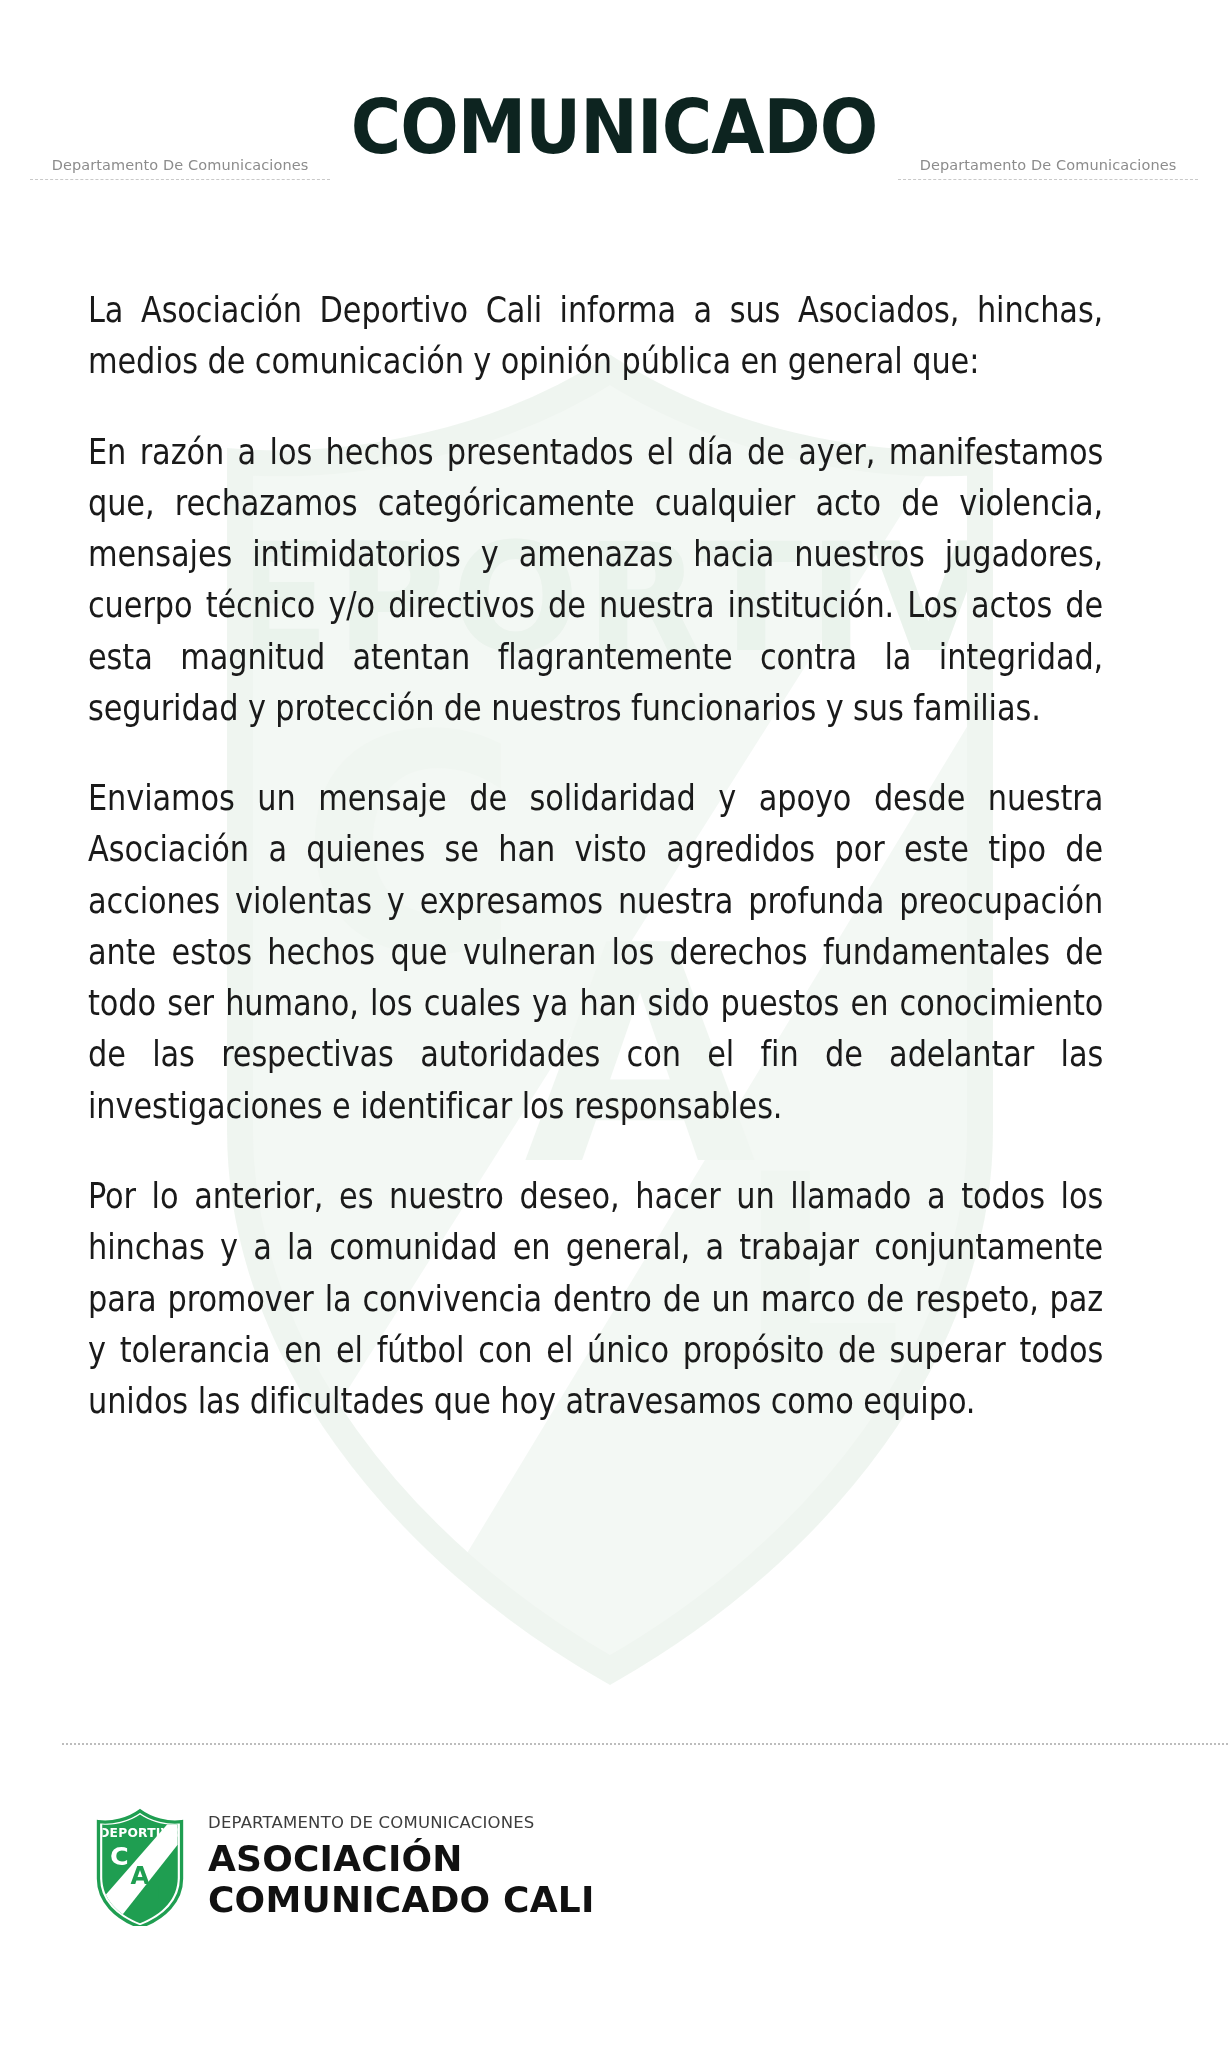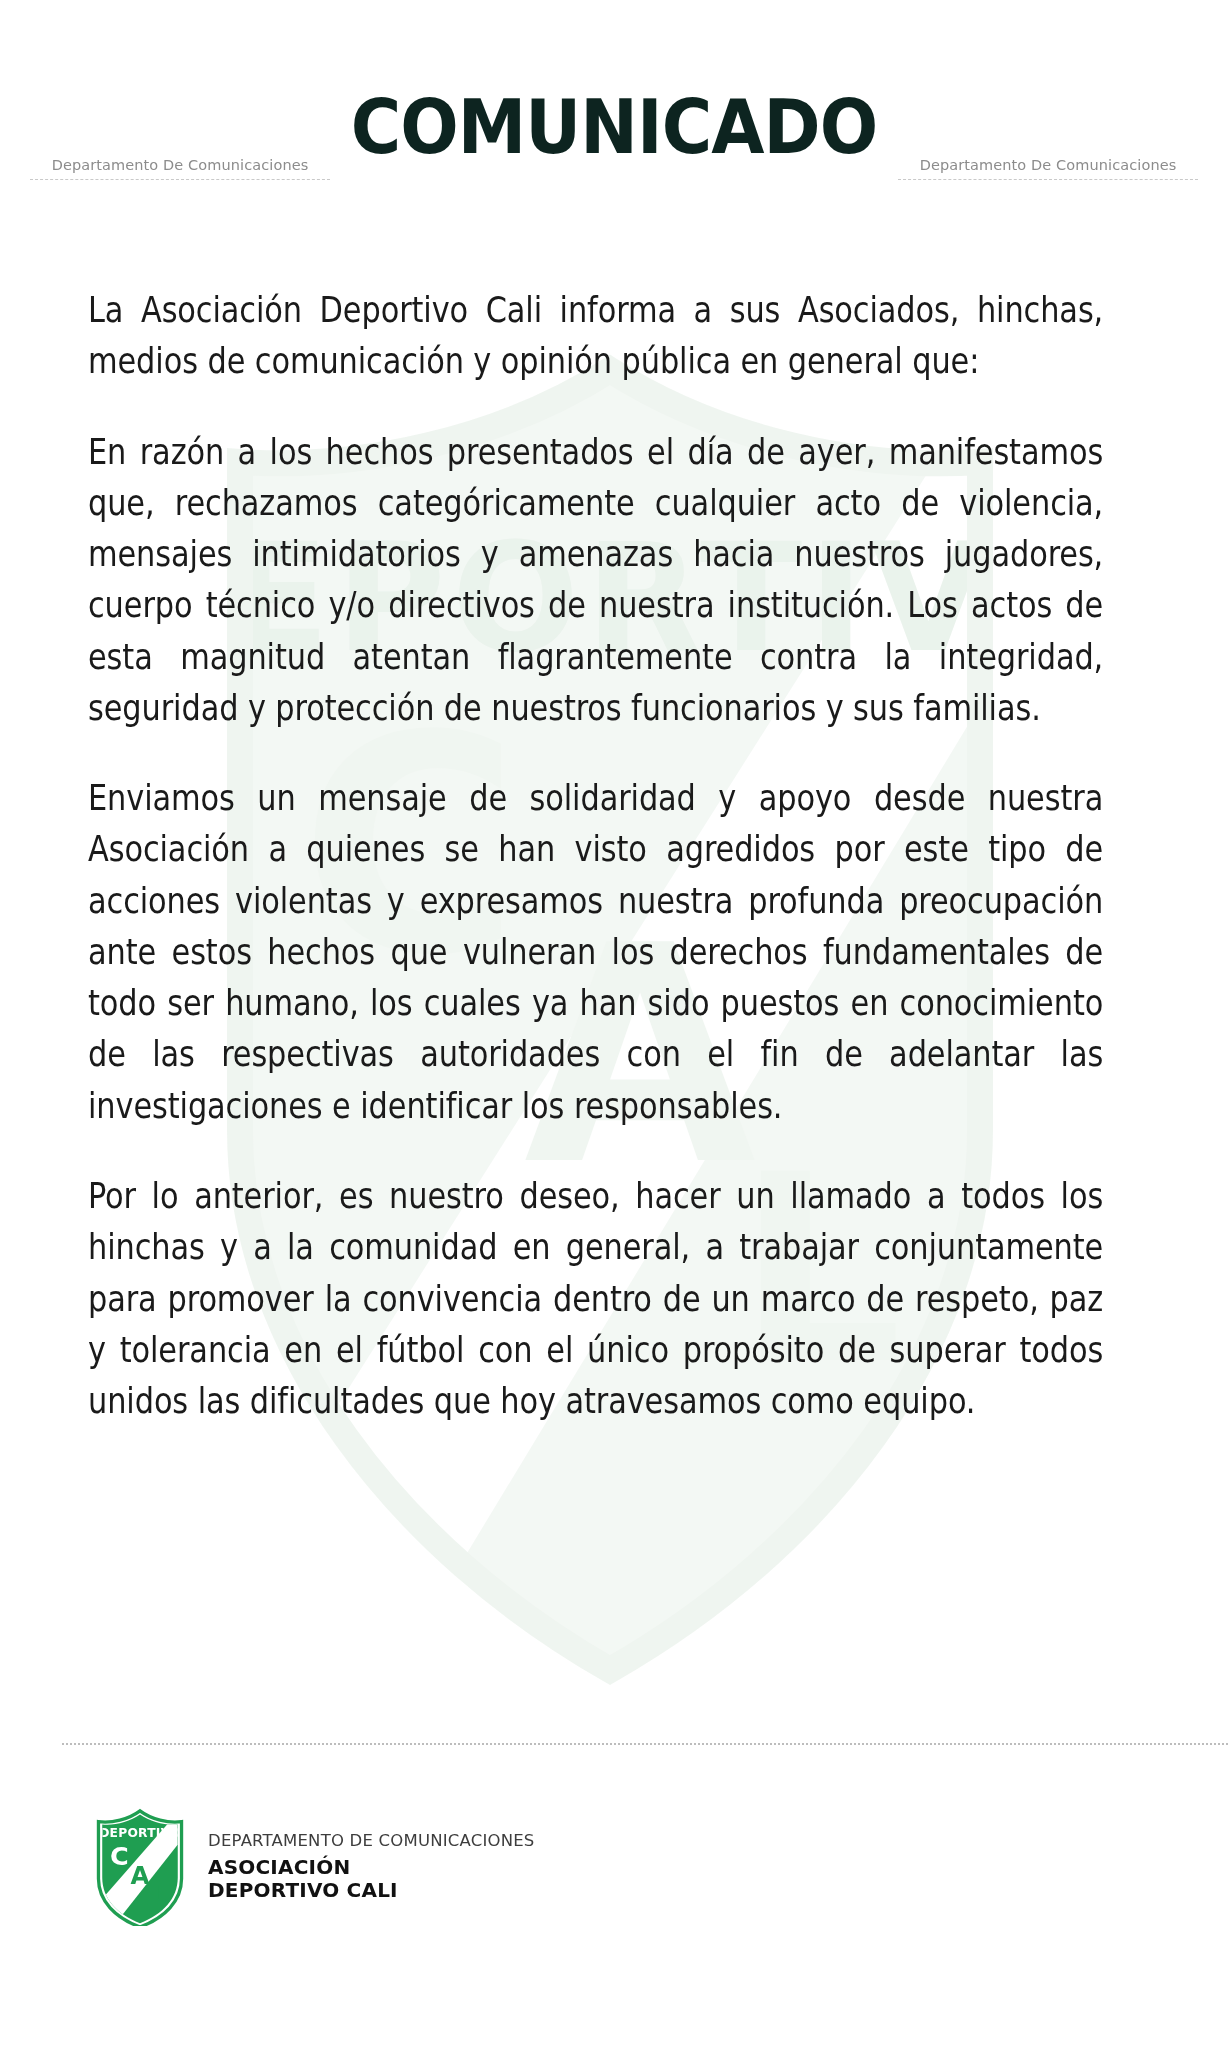--- a/index.html
+++ b/index.html
@@ -152,21 +152,21 @@
     font-size: 16.5px;
     color: #3d3d3d;
     letter-spacing: 0.2px;
     line-height: 1.2;
     margin-bottom: 5px;
     white-space: nowrap;
   }
   .footer-name {
     font-family: "DejaVu Sans", sans-serif;
     font-weight: bold;
-    font-size: 20px;
+    font-size: 36px;
     color: #111111;
     line-height: 1.16;
     letter-spacing: 0.2px;
     white-space: nowrap;
   }
 </style>
 </head>
 <body>
 
 <div class="page">
@@ -240,18 +240,18 @@
         <text x="56" y="120" text-anchor="middle" font-family="DejaVu Sans, sans-serif" font-weight="bold" font-size="54" fill="#ffffff">C</text>
         <text x="100" y="162" text-anchor="middle" font-family="DejaVu Sans, sans-serif" font-weight="bold" font-size="52" fill="#1f9e51">A</text>
         <text x="140" y="200" text-anchor="middle" font-family="DejaVu Sans, sans-serif" font-weight="bold" font-size="46" fill="#1f9e51">L</text>
         <text x="170" y="228" text-anchor="middle" font-family="DejaVu Sans, sans-serif" font-weight="bold" font-size="42" fill="#1f9e51">I</text>
       </g>
     </svg>
 
     <div class="footer-text">
       <div class="footer-dept">DEPARTAMENTO DE COMUNICACIONES</div>
       <div class="footer-name">ASOCIACIÓN</div>
-      <div class="footer-name">DEPORTIVO CALI</div>
+      <div class="footer-name">COMUNICADO CALI</div>
     </div>
 
   </div>
 
 </div>
 
 </body></html>

